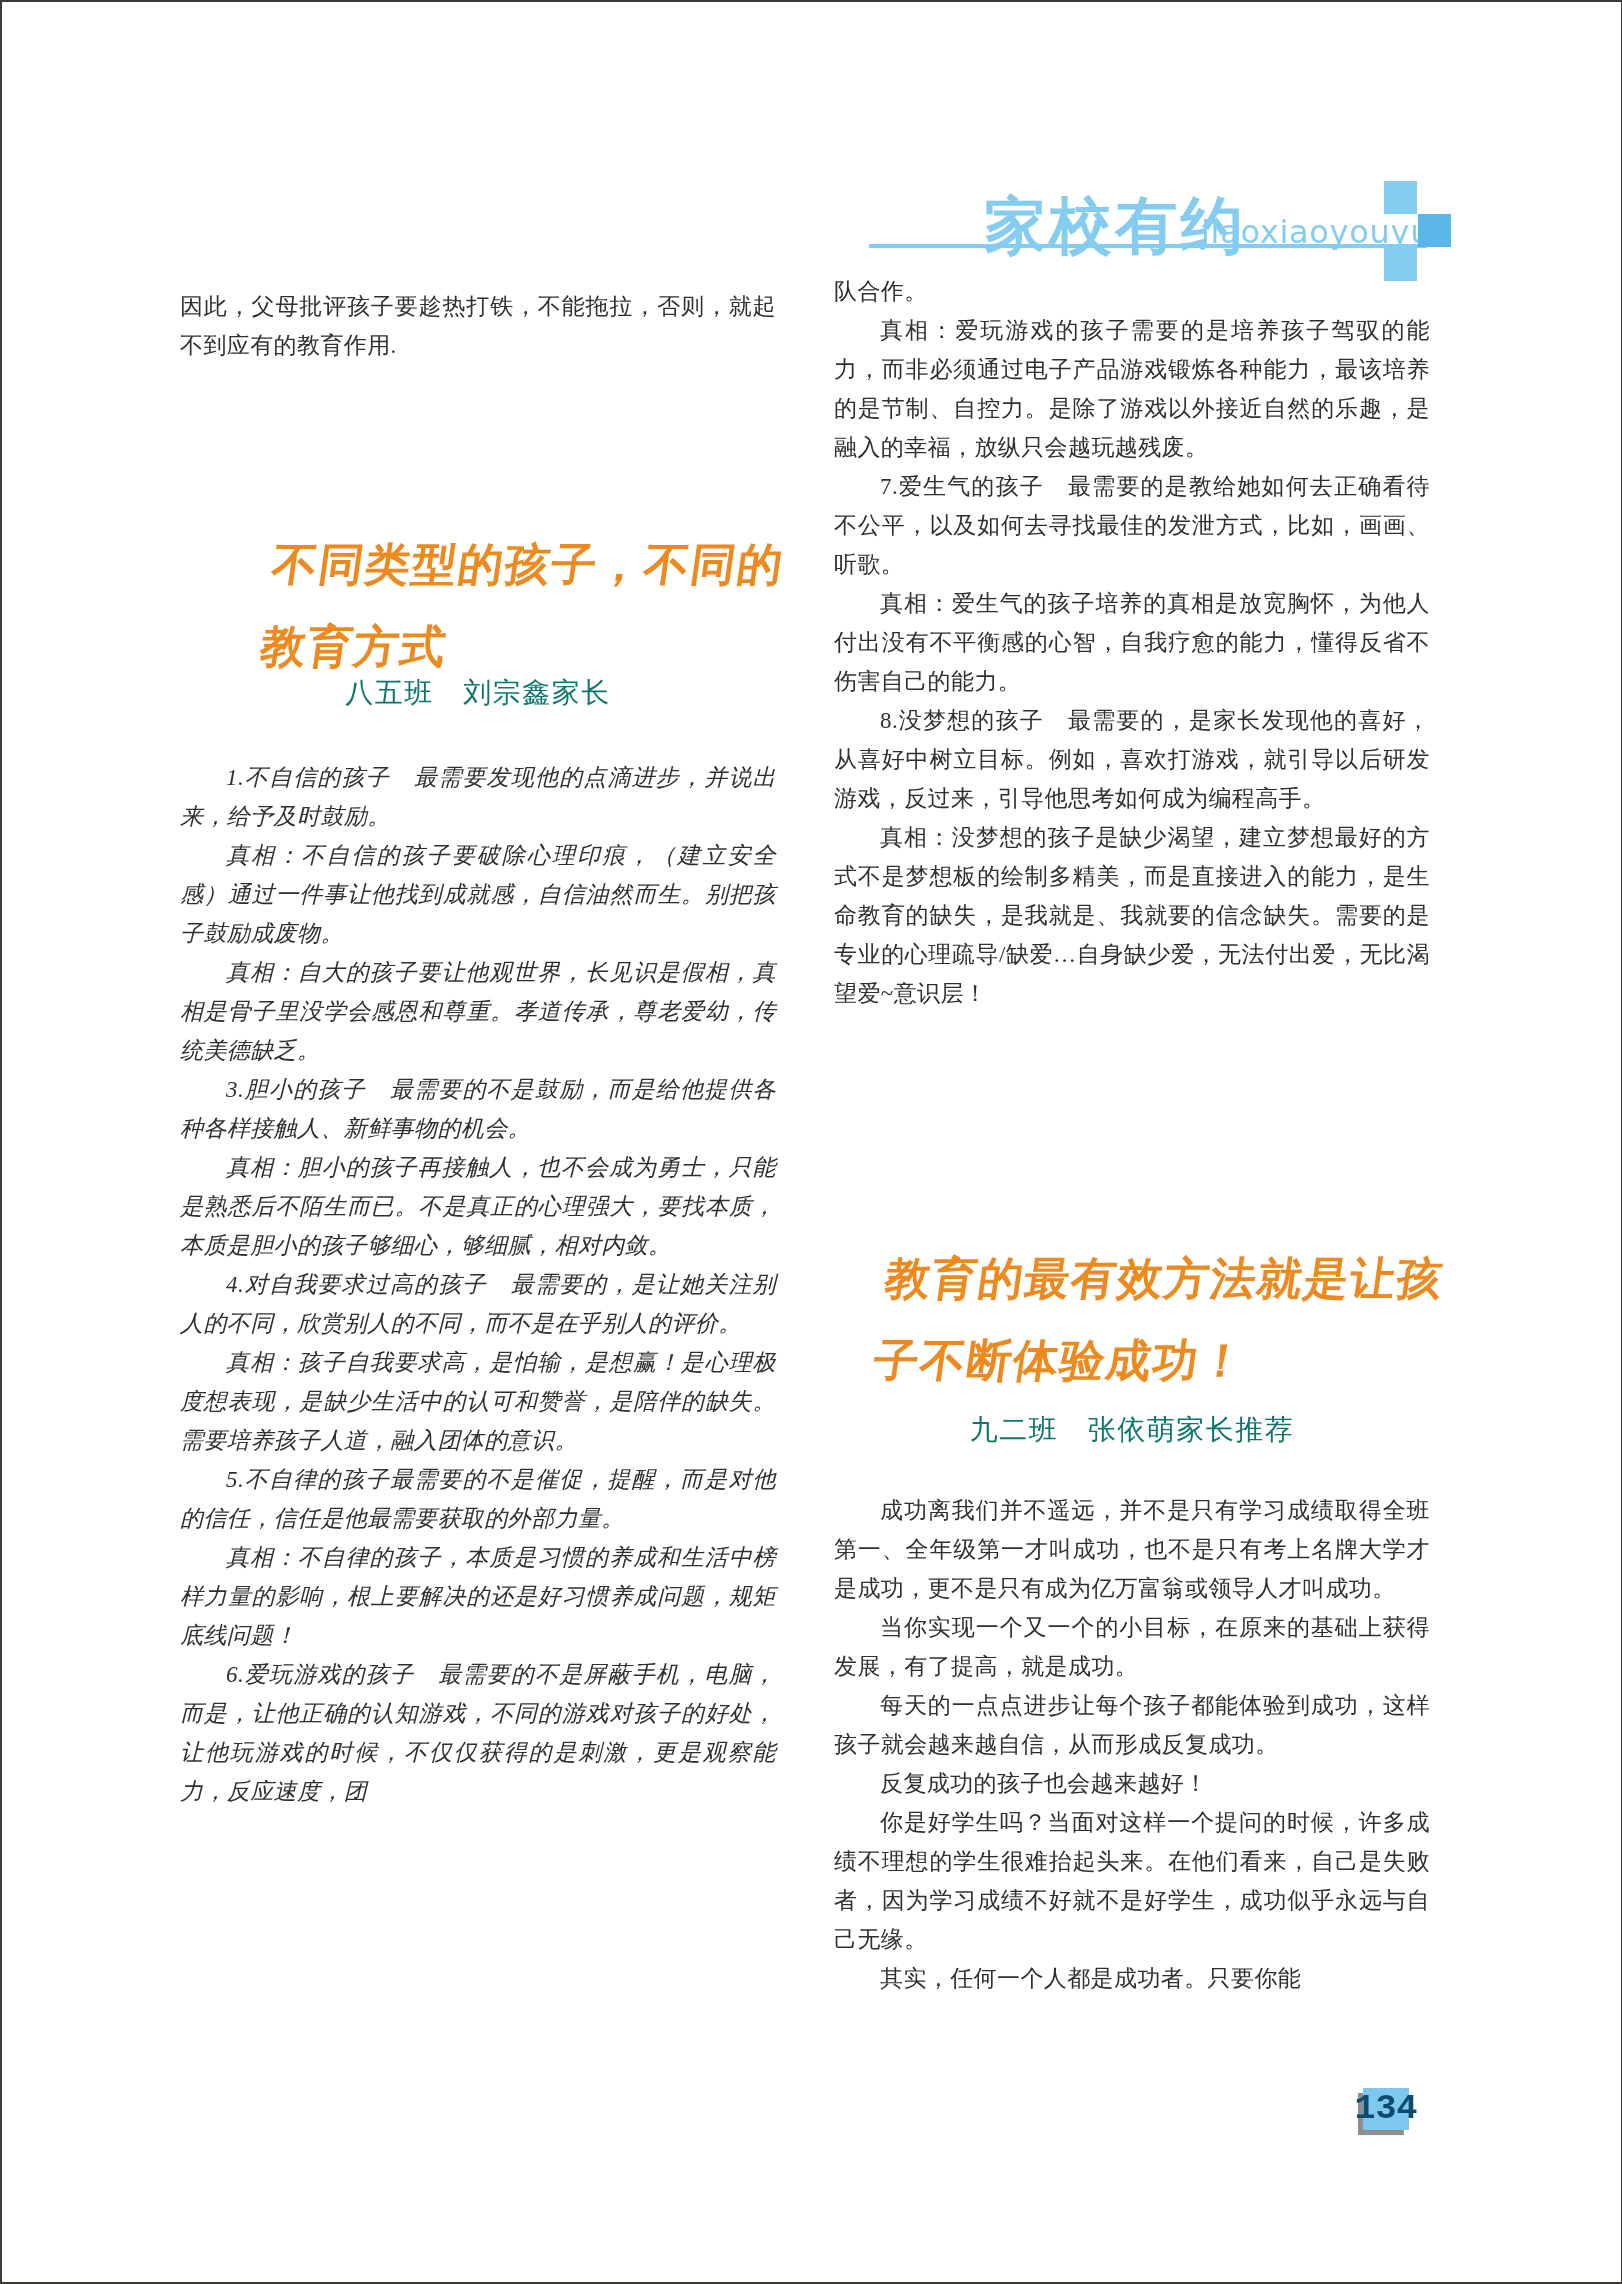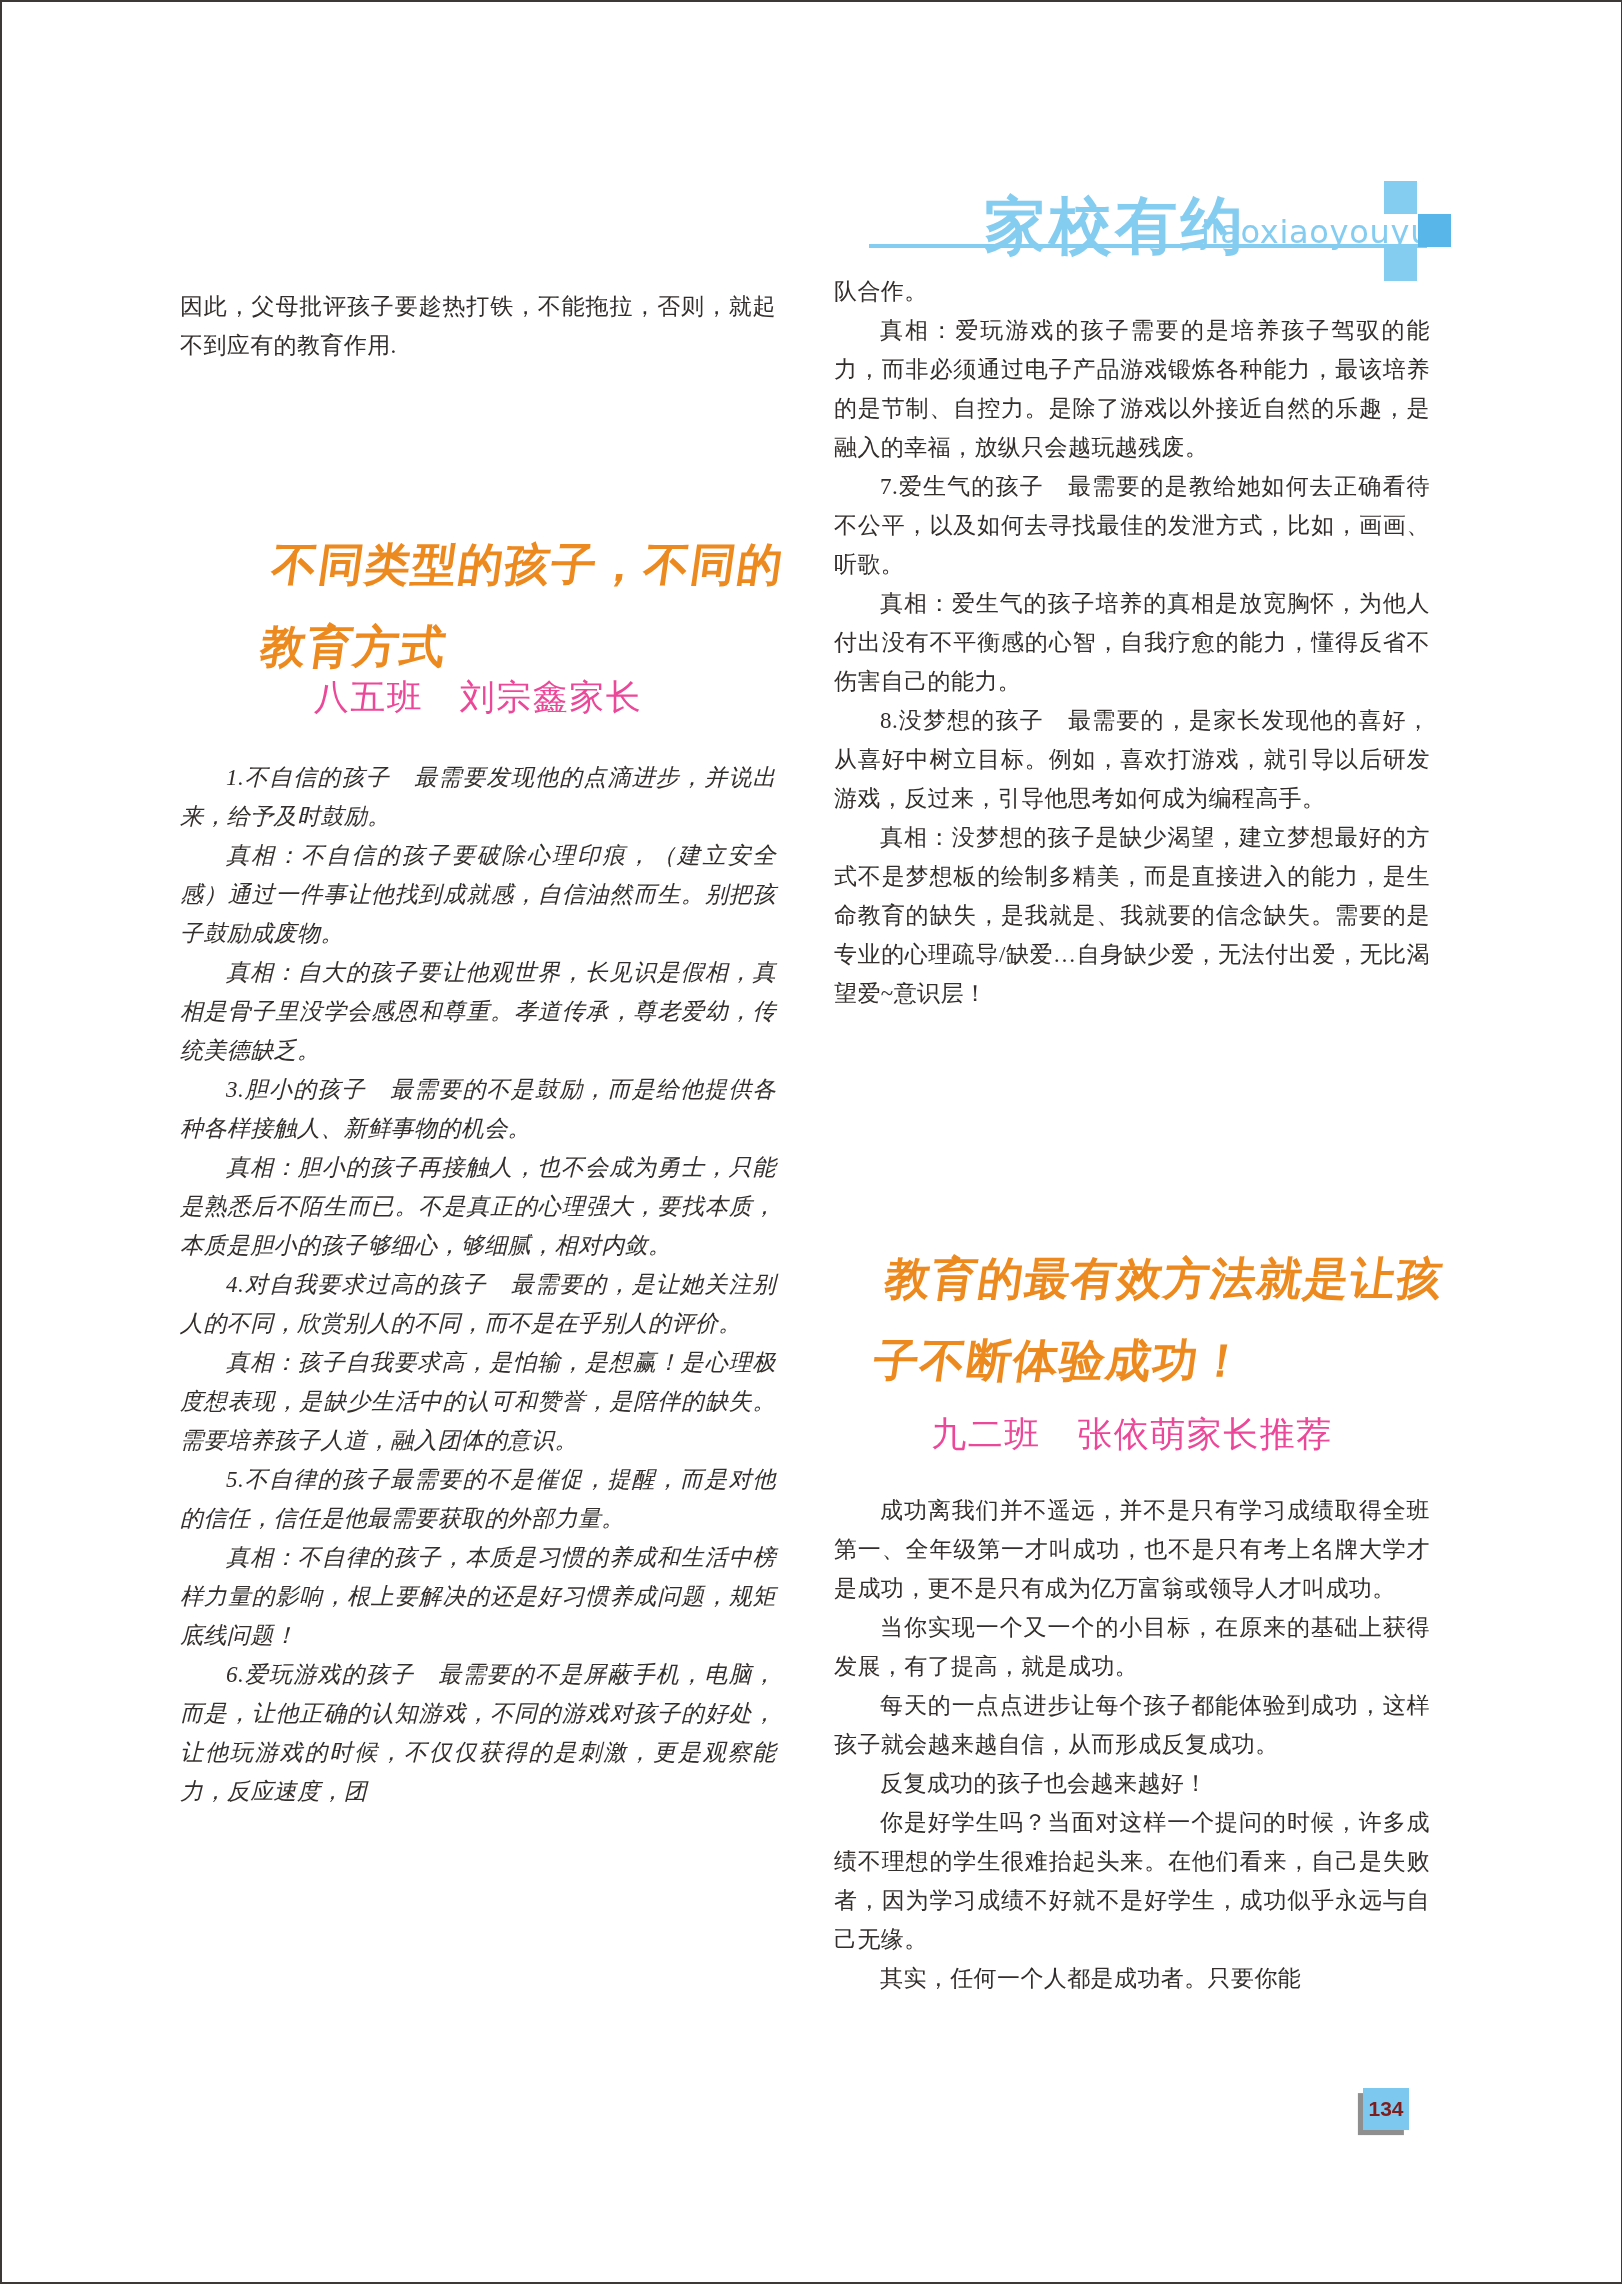--- a/index.html
+++ b/index.html
@@ -57,33 +57,33 @@
     font-size:45px; line-height:82px; font-weight:bold;
     letter-spacing:1.5px; color:#ed8a1f;
     transform:skewX(-8deg); transform-origin:left bottom;
     white-space:nowrap;
   }
   .t1 { left:253px;  top:522px; }
   .t2 { left:866px; top:1236px; }
 
   .byline {
     position:absolute; width:596px; text-align:center;
-    font-size:35px; letter-spacing:1.5px; color:#ec4899;
+    font-size:28px; letter-spacing:1.5px; color:#0f766e;
     white-space:nowrap;
   }
   .b1 { left:178px;  top:672px; }
   .b2 { left:832px; top:1409px; }
 
   
   .page-num {
     position:absolute; left:1361px; top:2086px;
     width:46px; height:42px;
-    background:#7dc8ef; color:#7f1d1d;
-    font-family:Liberation Sans, sans-serif;
-    font-size:21px; font-weight:bold;
+    background:#7dc8ef; color:#0c4a6e;
+    font-family:Liberation Mono, monospace;
+    font-size:35px; font-weight:bold;
     display:flex; align-items:center; justify-content:center;
     box-shadow:-5.1px 5.1px 0 #8f8f8f;
   }
 </style>
 </head>
 <body>
 
 <div class="page">
 
   <div class="mast-cn">家校有约</div>

